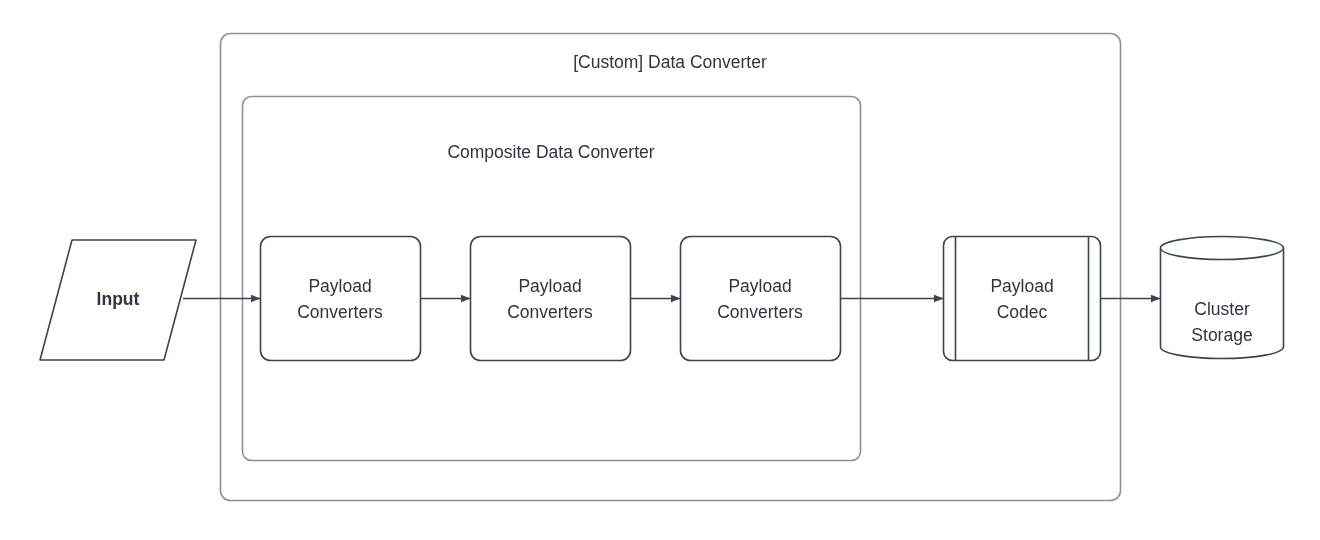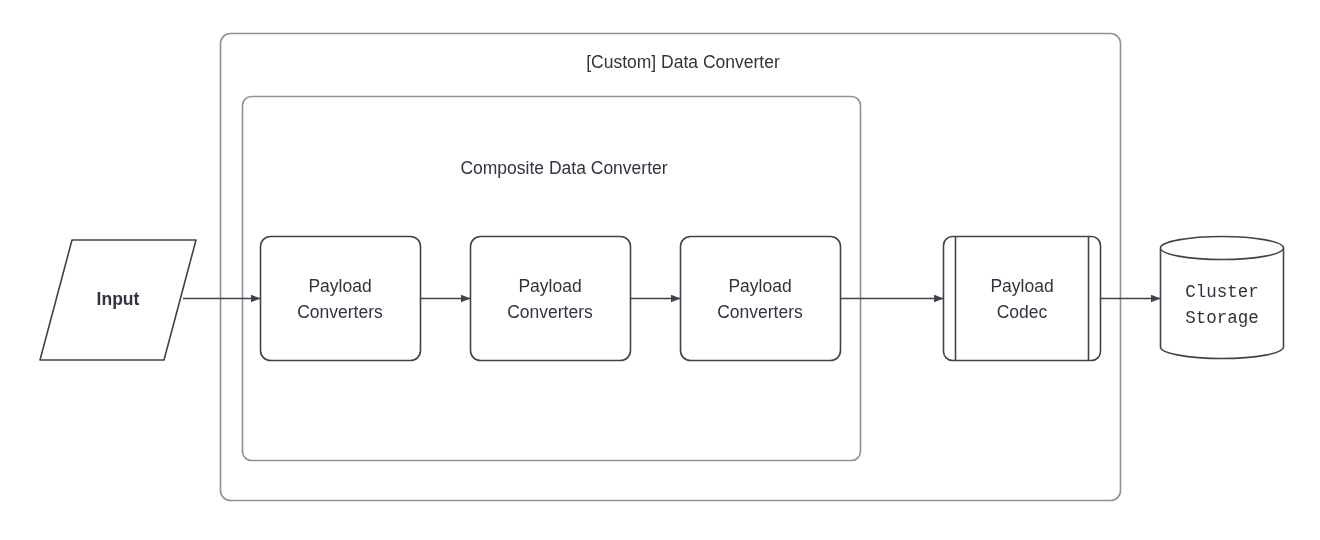--- a/index.html
+++ b/index.html
@@ -28,33 +28,31 @@
     text-align: center;
     font-size: 17.5px;
     line-height: 26px;
     color: #2e3440;
     white-space: pre-line;
     pointer-events: none;
   }
   .container-title {
     font-size: 17.5px;
     line-height: 22px;
-    padding-left: 13px;
   }
   
   #outer-container-title {
     left: 220px;
     top: 51px;
     width: 900px;
   }
   #inner-container-title {
     left: 242px;
     top: 141px;
     width: 618px;
-    margin-top: 16px;
   }
   #input-label {
     left: 56px;
     top: 286px;
     width: 124px;
     font-weight: bold;
   }
   .pc-label {
     top: 273px;
     width: 160px;
@@ -62,23 +60,22 @@
   #pc-label-1 { left: 260px; }
   #pc-label-2 { left: 470px; }
   #pc-label-3 { left: 680px; }
   #codec-label {
     left: 953px;
     top: 273px;
     width: 138px;
   }
   #storage-label {
     left: 1161px;
-    top: 279px;
+    top: 296px;
     width: 122px;
-    font-family: Liberation Mono, monospace;
   }
 </style>
 </head>
 <body>
 
 <div id="canvas">
 
   <svg class="svg-layer" viewBox="0 0 1320 540">
     <defs>
       <marker id="arrowhead" markerWidth="10" markerHeight="8" refX="9.5" refY="4" orient="auto" markerUnits="userSpaceOnUse">

